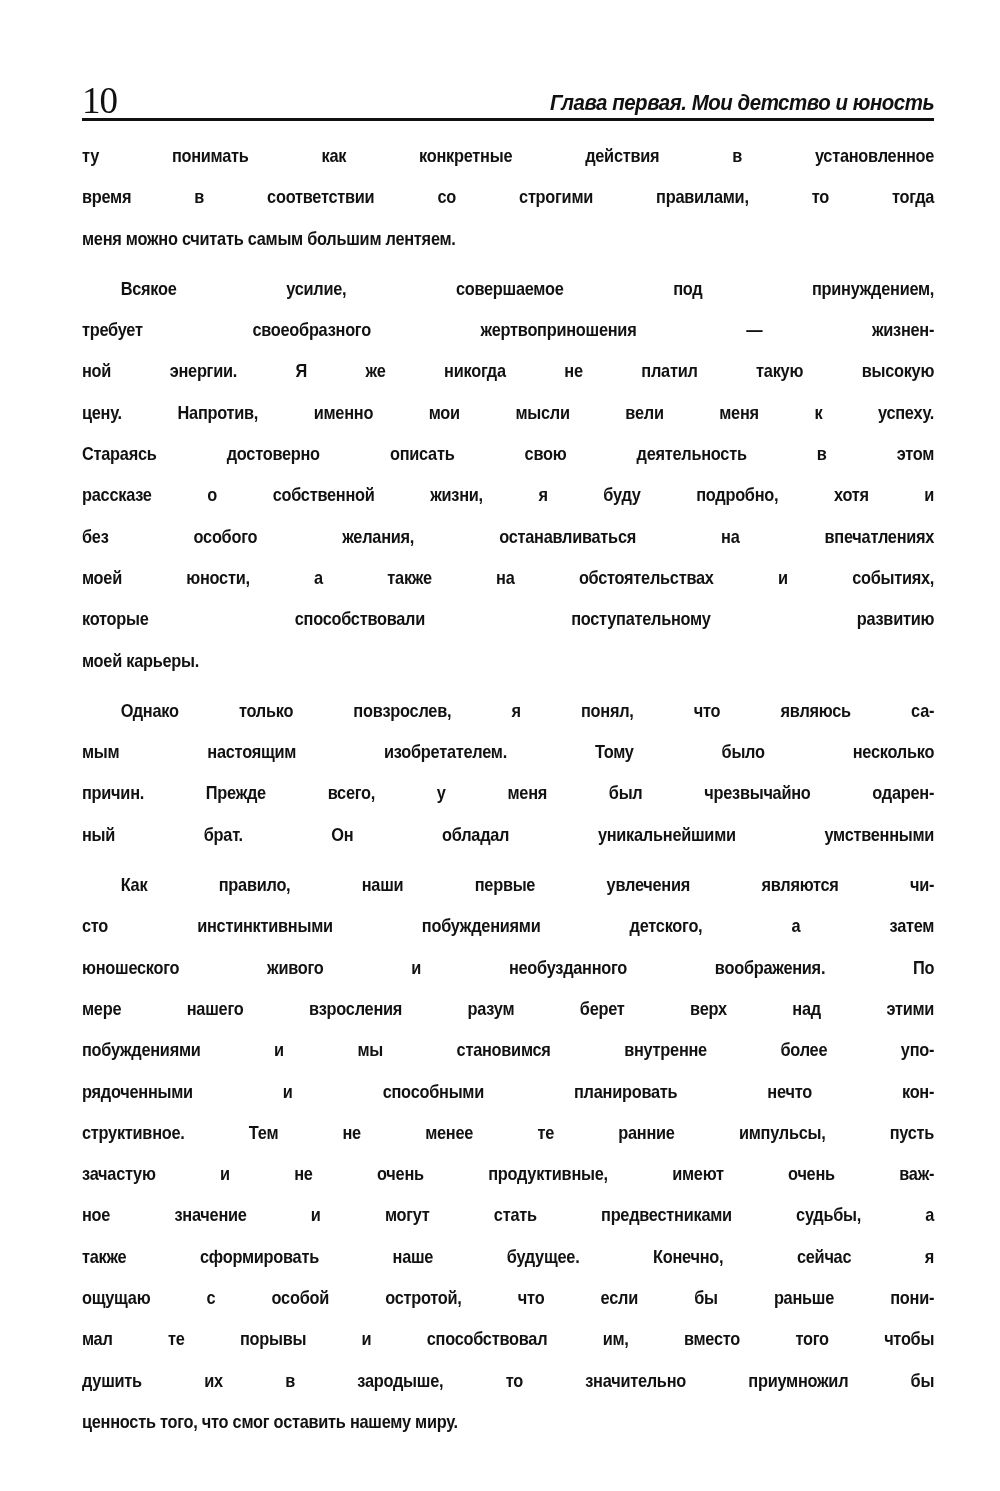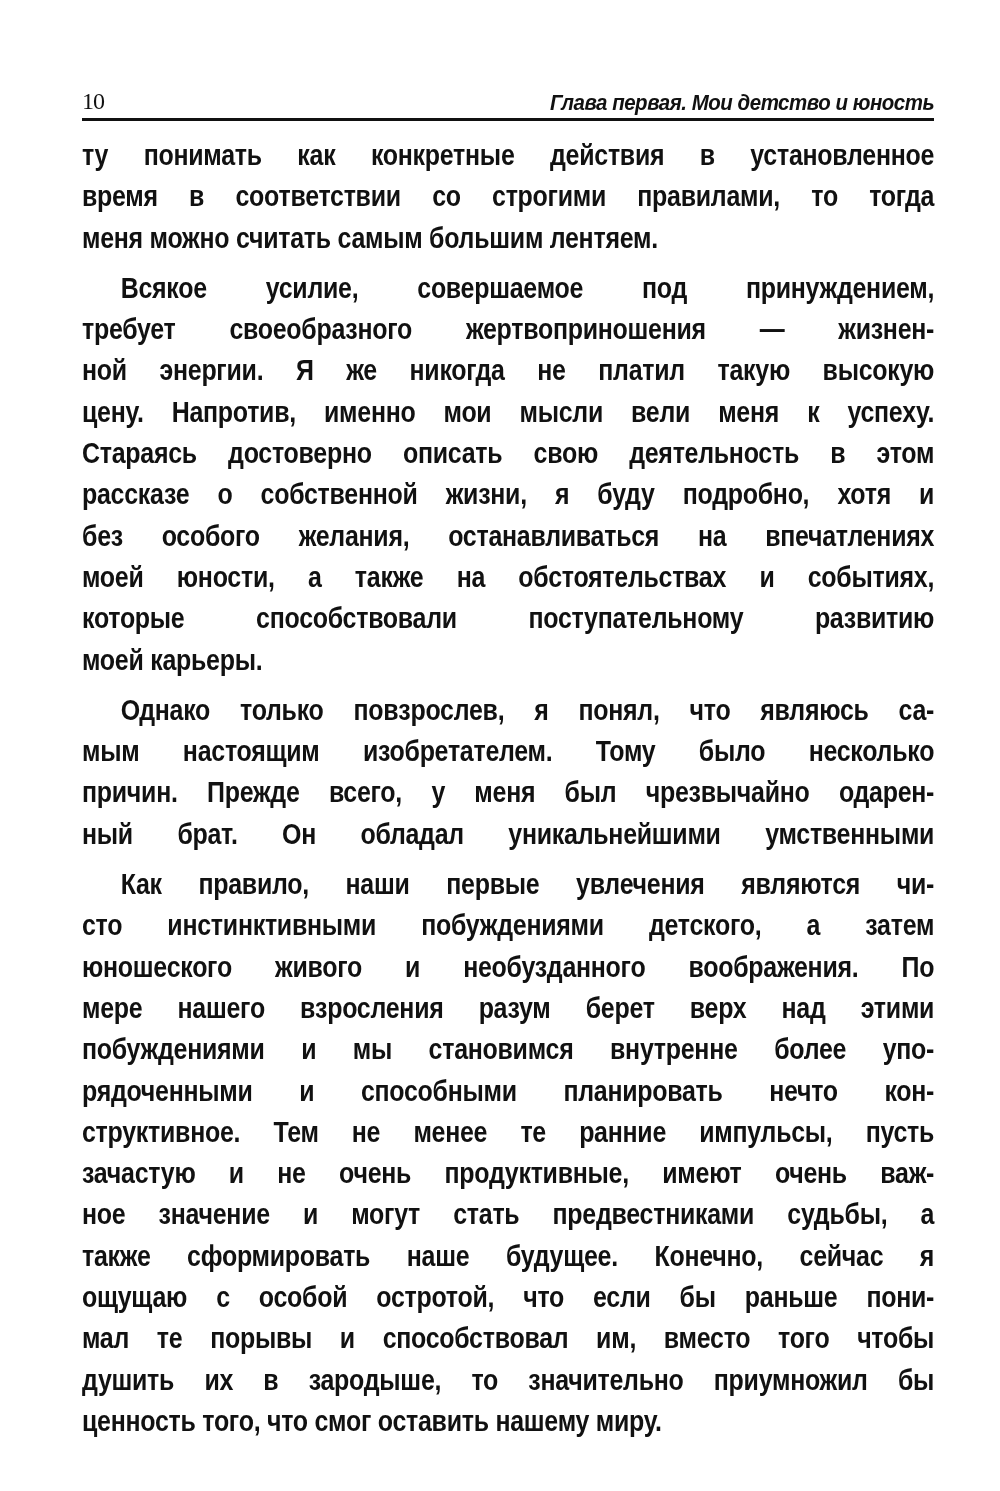--- a/index.html
+++ b/index.html
@@ -20,41 +20,41 @@
     .running-head {
       display: flex;
       justify-content: space-between;
       align-items: flex-end;
       height: 36px;
       border-bottom: 3px solid #111;
       padding-bottom: 2px;
     }
     .page-number {
       font-family: "Liberation Serif", serif;
-      font-size: 24px;
+      font-size: 37px;
       line-height: 30px;
       font-weight: normal;
       letter-spacing: -1px;
     }
     .chapter-title {
       font-family: "Liberation Sans", sans-serif;
       font-style: italic;
       font-weight: bold;
       font-size: 22px;
       line-height: 26px;
       letter-spacing: -0.5px;
       transform: scaleX(0.93);
       transform-origin: right bottom;
       white-space: nowrap;
     }
     .body-text {
       margin-top: 14px;
       font-family: "Liberation Sans Narrow", "Liberation Sans", sans-serif;
       font-weight: bold;
-      font-size: 29px;
+      font-size: 19px;
       line-height: 41.3px;
       letter-spacing: -0.3px;
     }
     .para {
       margin: 0 0 9px 0;
       text-align: justify;
     }
     .para .line {
       display: block;
       text-align: justify;

